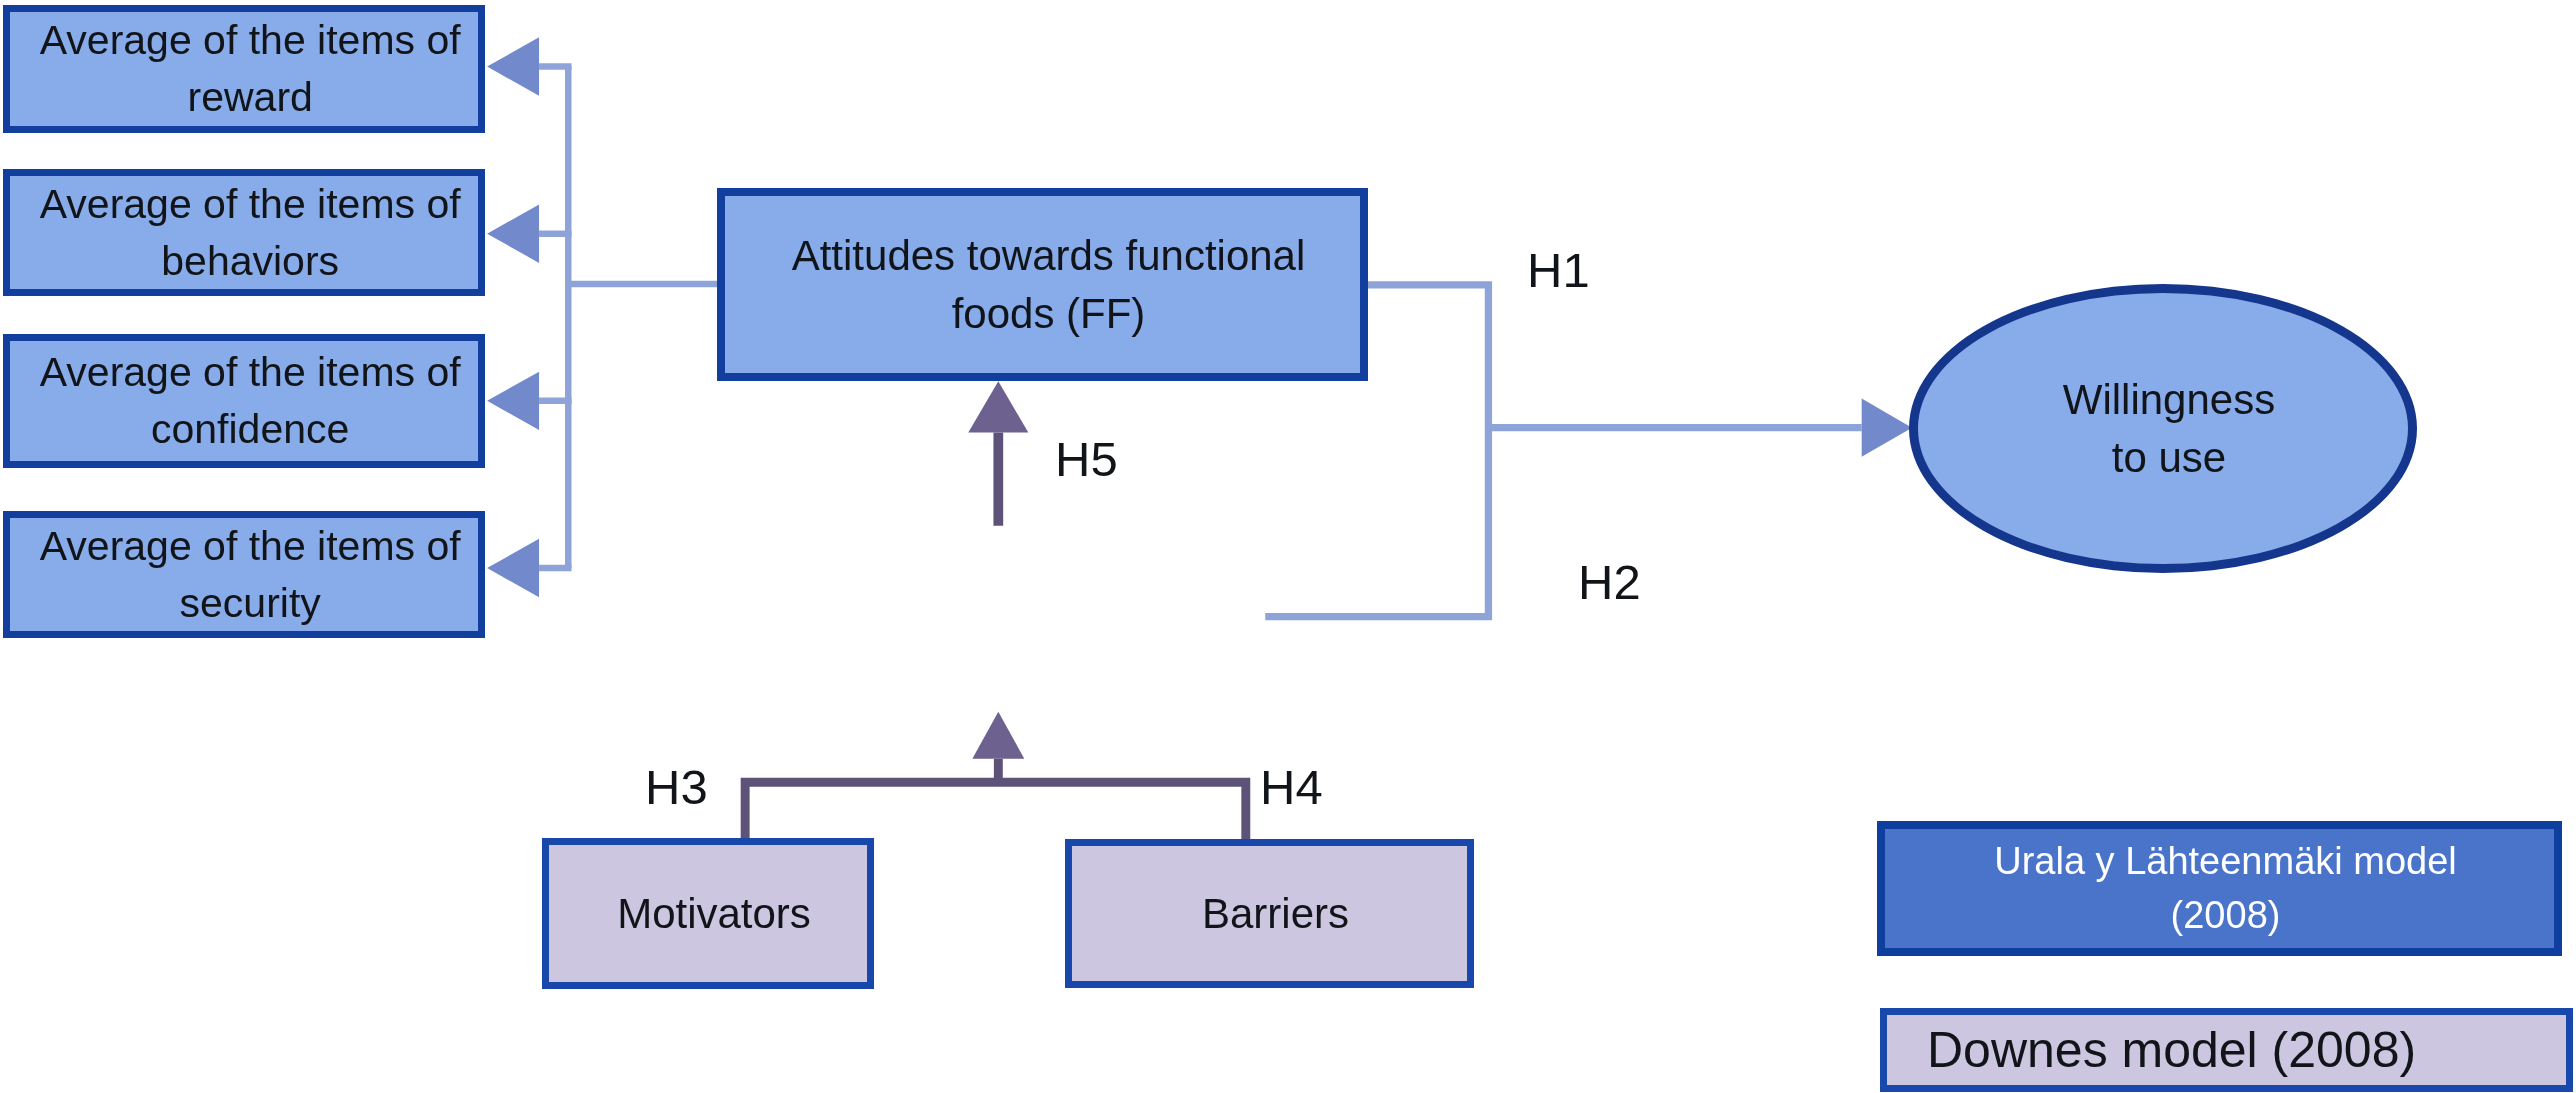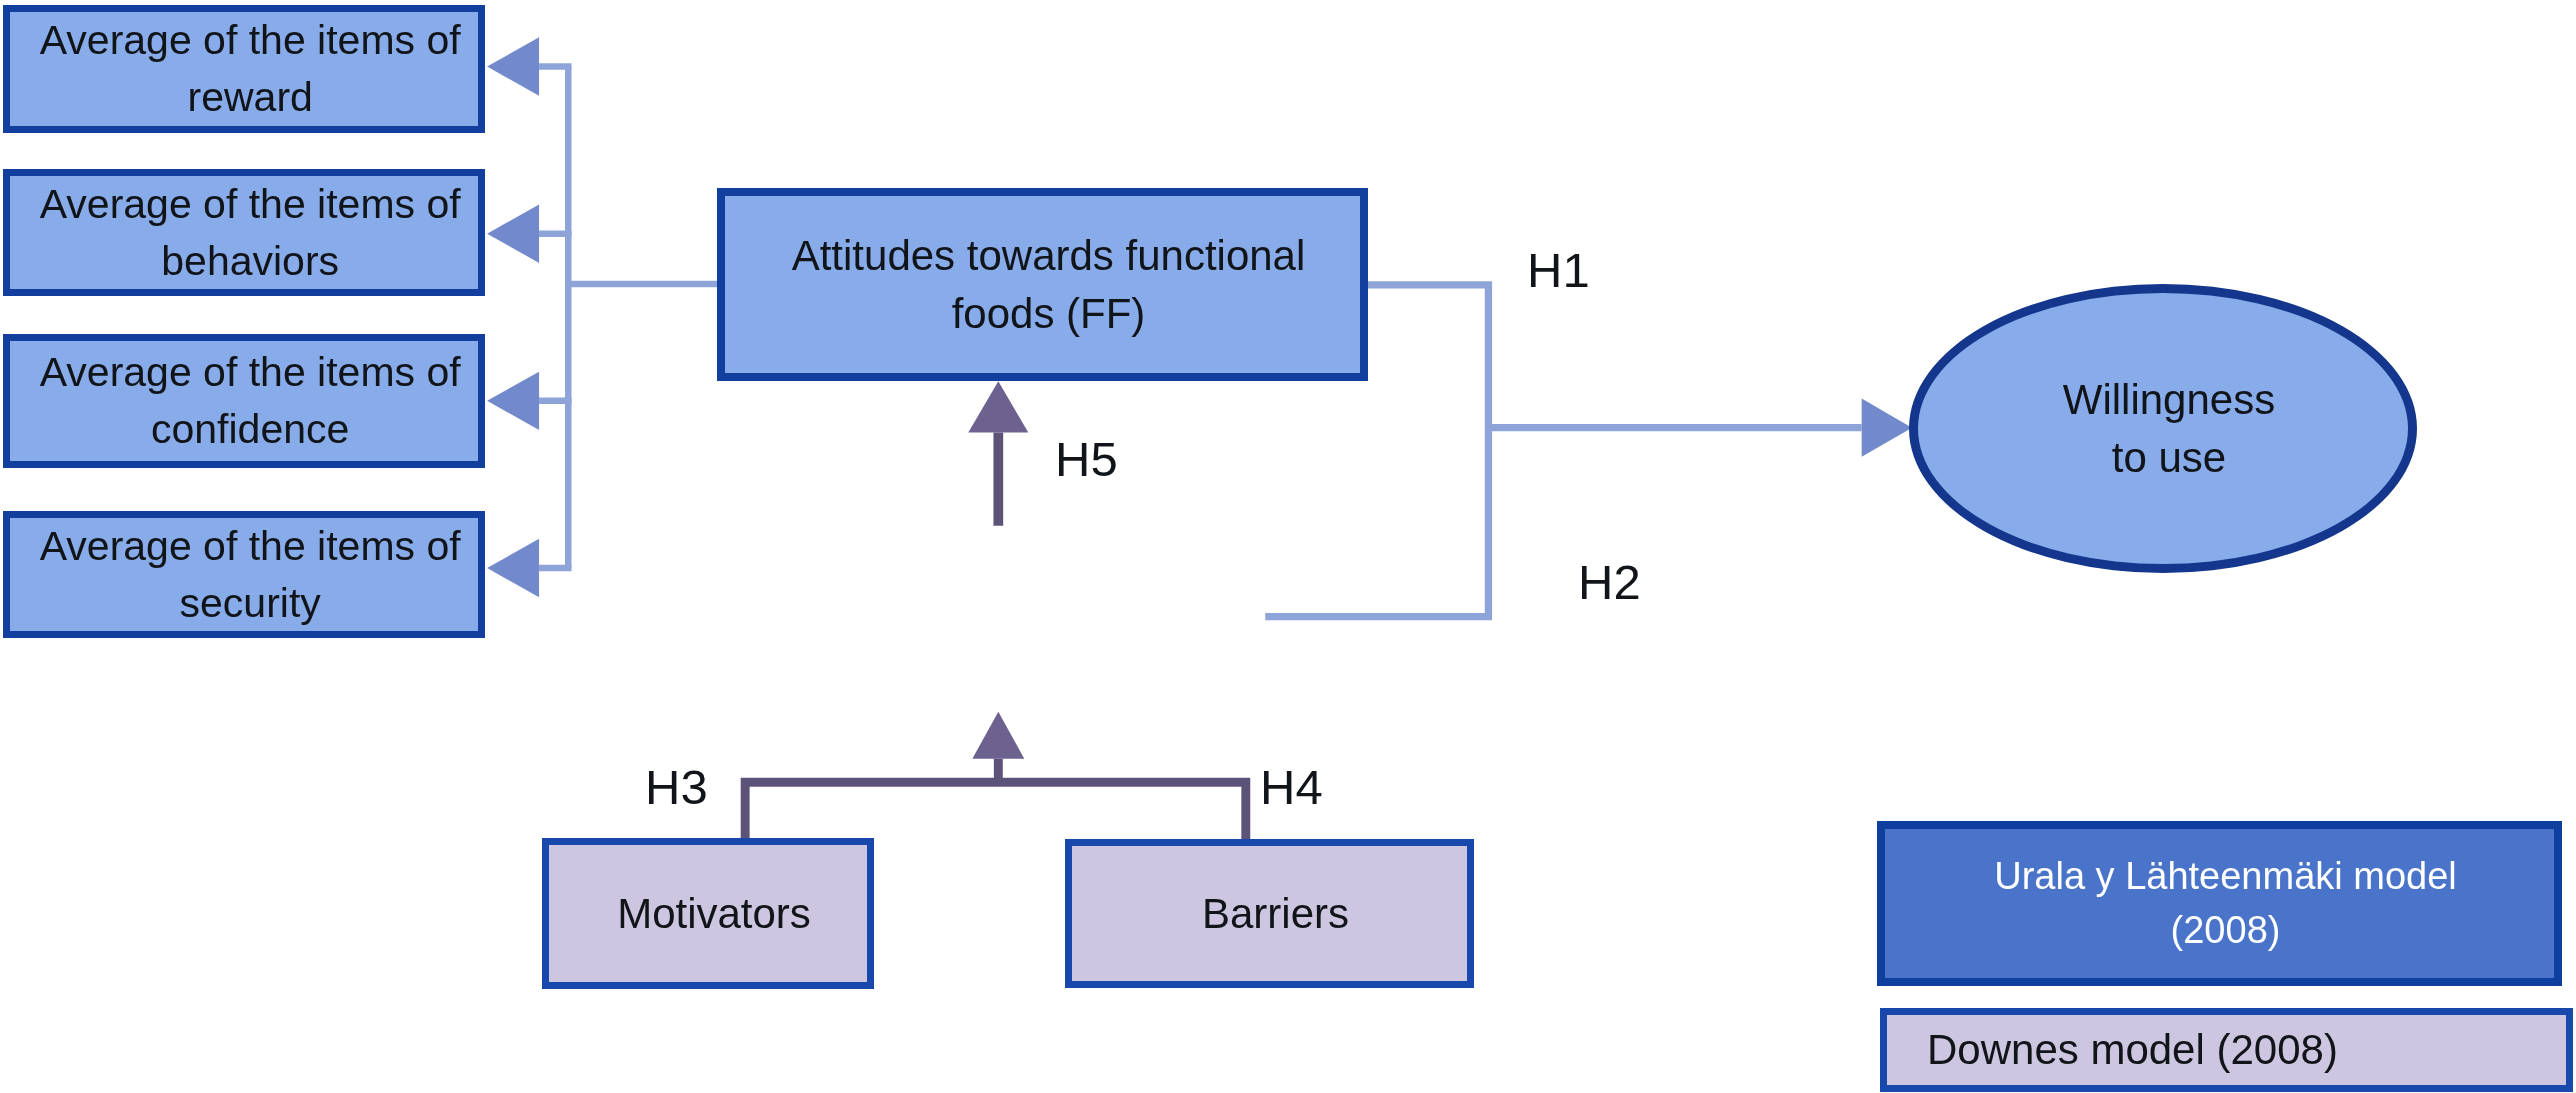--- a/index.html
+++ b/index.html
@@ -65,21 +65,21 @@
     text-align:center;
     font-size:38px;line-height:1.4;
   }
   .legend-lav{
     position:absolute;
     box-sizing:border-box;
     background:#CDC6E0;
     border:7.3px solid #1848AC;
     color:#111418;
     display:flex;align-items:center;
-    font-size:42px;
+    font-size:50px;
     padding-left:28px;
   }
   .line{display:block;margin-left:12px;}
 </style>
 </head>
 <body>
 
 <div id="stage">
 
   <svg id="connector-layer" viewBox="0 0 3174 1347" xmlns="http://www.w3.org/2000/svg">
@@ -142,21 +142,21 @@
     <span class="line">Willingness</span>
     <span class="line">to use</span>
   </div>
 
   <div class="hlabel" style="left:1527px;top:206px;margin-top:40px;">H1</div>
   <div class="hlabel" style="left:1578px;top:558px;">H2</div>
   <div class="hlabel" style="left:645px;top:763px;">H3</div>
   <div class="hlabel" style="left:1260px;top:763px;">H4</div>
   <div class="hlabel" style="left:1055px;top:435px;">H5</div>
 
-  <div class="legend-blue" style="left:1877px;top:821px;width:685px;height:165px;">
+  <div class="legend-blue" style="left:1877px;top:821px;width:685px;height:135px;">
     <span class="line">Urala y Lähteenmäki model</span>
     <span class="line">(2008)</span>
   </div>
   <div class="legend-lav" style="left:1880px;top:1008px;width:693px;height:84px;">
     <span class="line">Downes model (2008)</span>
   </div>
 
 </div>
 
 

